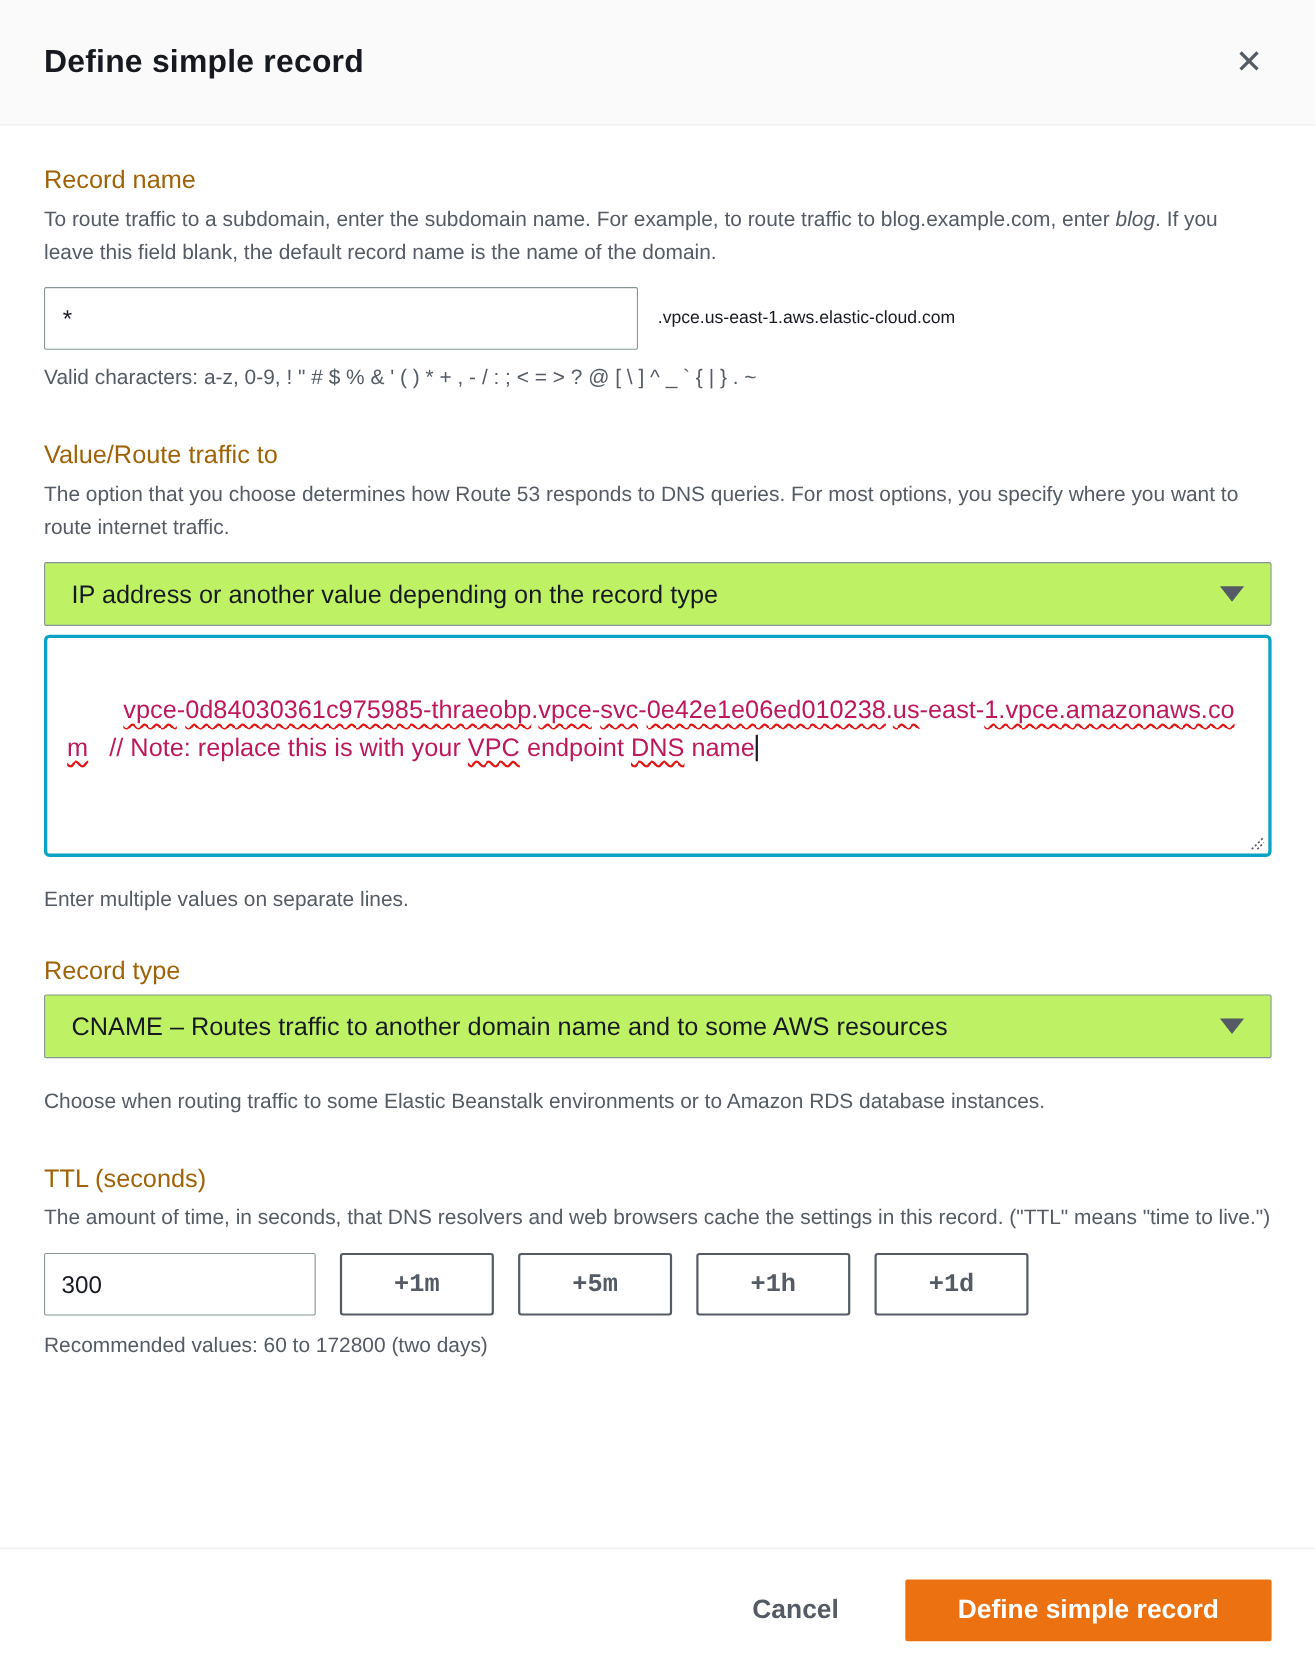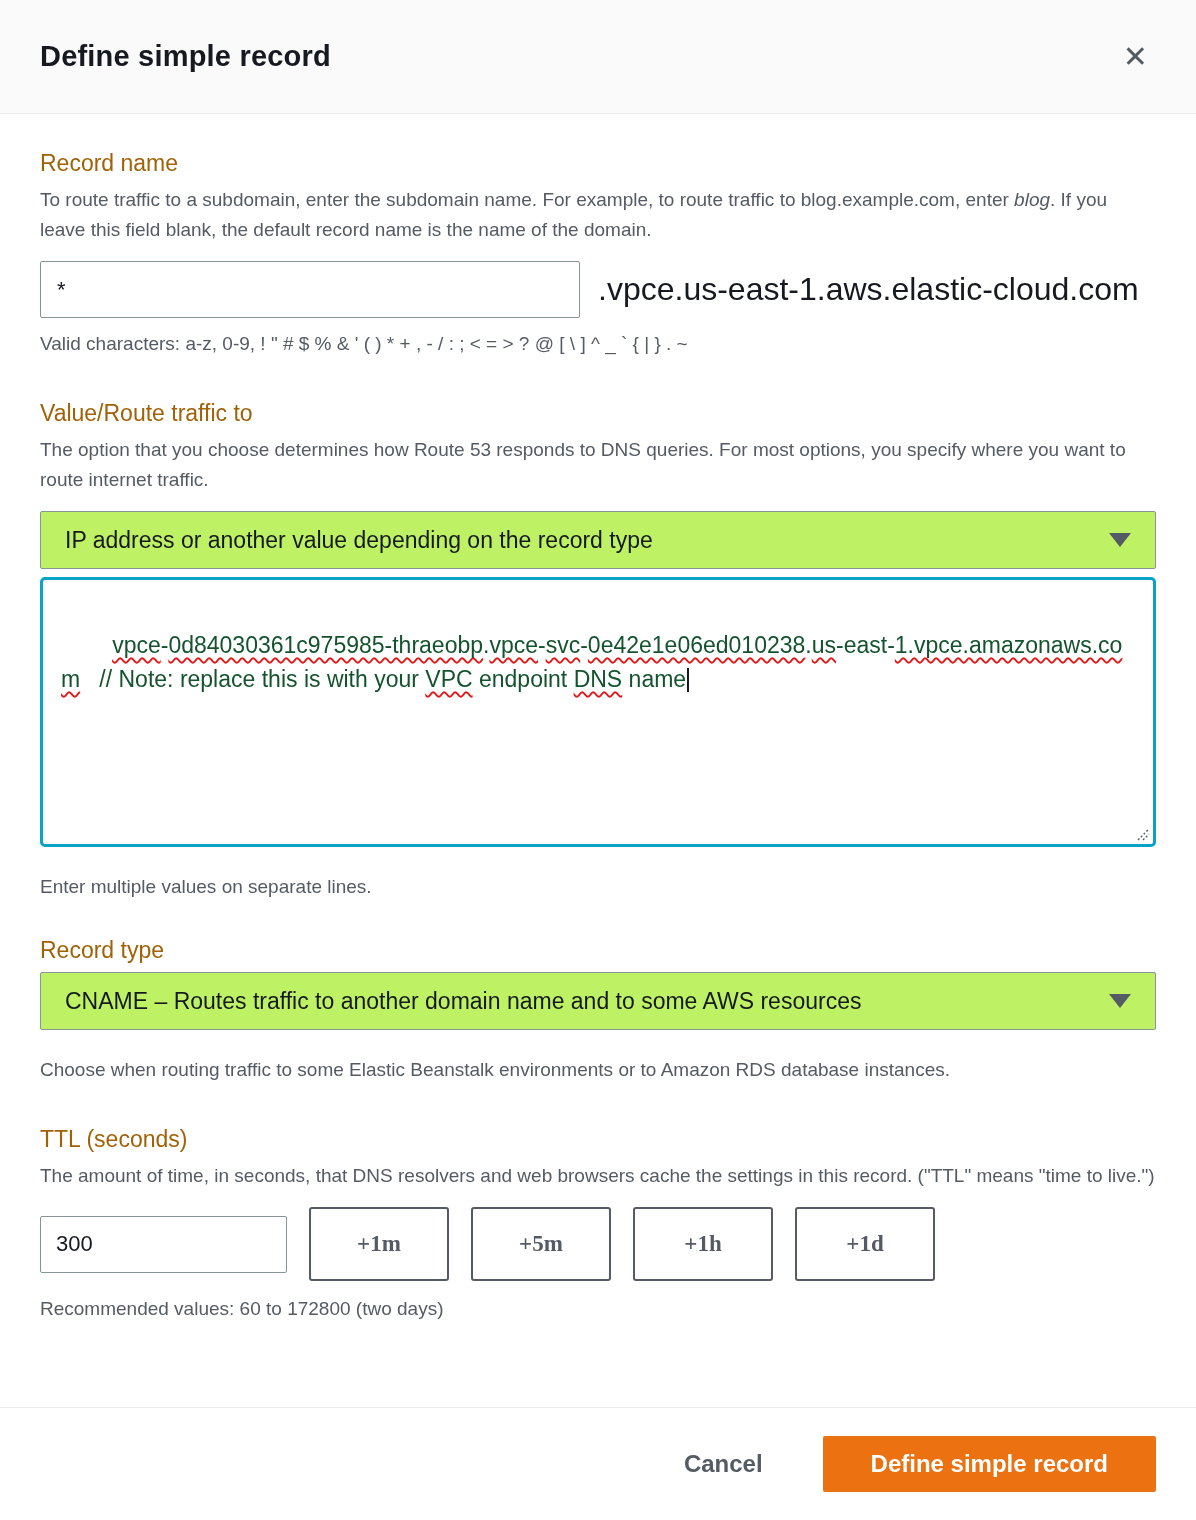--- a/index.html
+++ b/index.html
@@ -81,21 +81,21 @@
     background: #ffffff;
     outline: none;
   }
   .record-name-row {
     display: flex;
     align-items: center;
     margin-bottom: 12px;
   }
   .record-name-row .text-input { width: 540px; }
   .domain-suffix {
-    font-size: 32px;
+    font-size: 16px;
     color: #16191f;
     margin-left: 18px;
     white-space: nowrap;
   }
   
   .select-box {
     width: 1116px;
     height: 58px;
     border: 1px solid #879596;
     border-radius: 2px;
@@ -110,29 +110,29 @@
   .select-caret {
     width: 0; height: 0;
     border-left: 11px solid transparent;
     border-right: 11px solid transparent;
     border-top: 14px solid #545b64;
   }
   
   .value-textarea {
     position: relative;
     width: 1116px;
-    height: 270px;
+    height: 202px;
     border: 3px solid #0aa2c6;
     border-radius: 5px;
     background: #ffffff;
     margin-top: 8px;
     padding: 14px 18px;
     font-size: 23px;
     line-height: 34px;
-    color: #14532d;
+    color: #be185d;
     white-space: pre-wrap;
     word-break: break-all;
     cursor: text;
   }
   .misspelled {
     text-decoration: underline wavy #e31717;
     text-decoration-thickness: 1.5px;
     text-underline-offset: 4px;
     text-decoration-skip-ink: none;
   }
@@ -154,29 +154,29 @@
   
   .ttl-row {
     display: flex;
     align-items: center;
     gap: 22px;
     margin-bottom: 14px;
   }
   .ttl-row .text-input { width: 247px; padding-left: 15px; }
   .ttl-btn {
     min-width: 140px;
-    height: 74px;
+    height: 57px;
     background: #ffffff;
     border: 2px solid #545b64;
     border-radius: 3px;
     font-size: 23px;
     font-weight: 700;
     color: #545b64;
     cursor: pointer;
-    font-family: Liberation Serif, serif;
+    font-family: Liberation Mono, monospace;
     padding: 0 14px;
   }
   
   .dialog-footer {
     flex: 0 0 auto;
     border-top: 1px solid #eaeded;
     height: 113px;
     display: flex;
     align-items: center;
     justify-content: flex-end;

